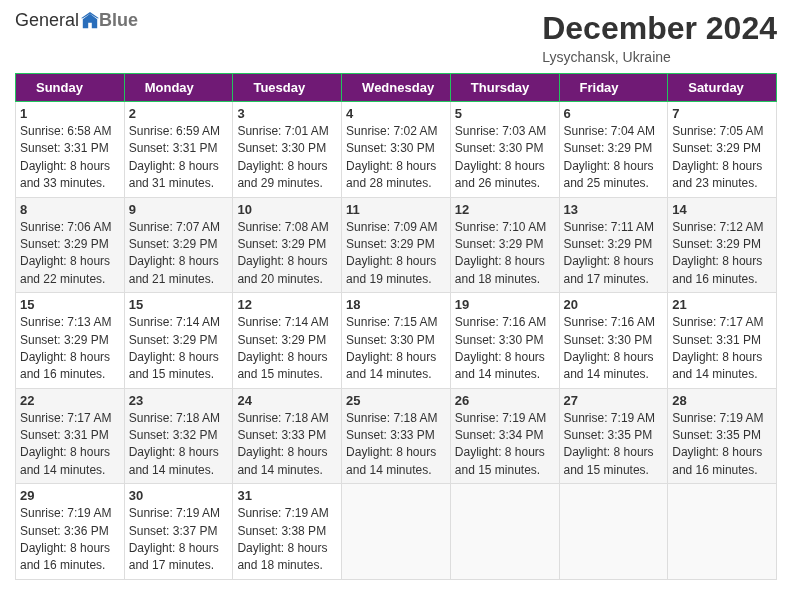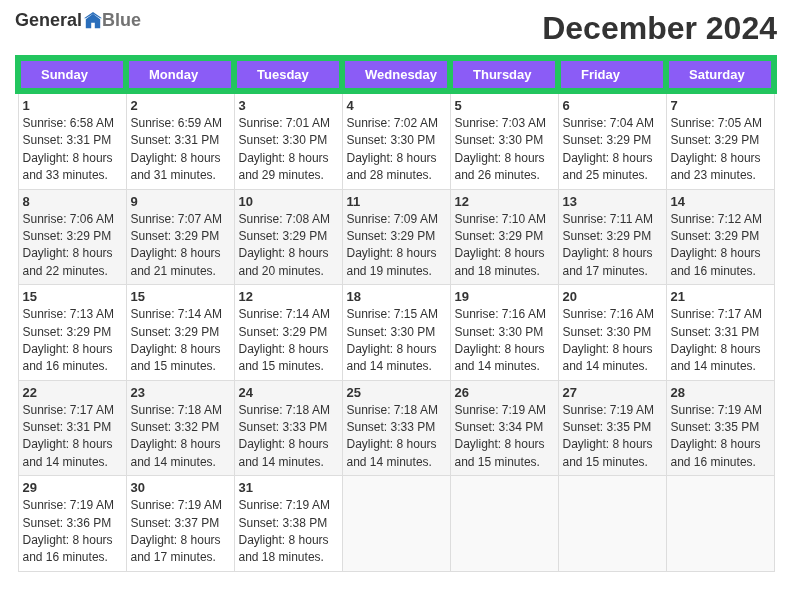--- a/index.html
+++ b/index.html
@@ -26,21 +26,21 @@
       display: flex;
       flex-direction: column;
       align-items: flex-start;
     }
     .logo-text {
       display: flex;
       align-items: center;
     }
     .logo-general {
       font-size: 18px;
-      font-weight: bold;
+      font-weight: normal;
       color: #333;
     }
     .logo-blue {
       font-size: 18px;
       font-weight: bold;
       color: #737373;
     }
     .logo-icon {
       width: 18px;
       height: 18px;
@@ -57,27 +57,27 @@
       font-size: 14px;
       color: #555;
       margin-top: 2px;
     }
     .calendar-table {
       width: 100%;
       border-collapse: collapse;
       table-layout: fixed;
     }
     .calendar-table th {
-      background: #8b5cf6;
+      background: #701a75;
       color: #fff;
       font-size: 13px;
       font-weight: bold;
       padding: 6px 20px;
       text-align: left;
-      border: 6px solid #22c55e;
+      border: 1px solid #22c55e;
     }
     .calendar-table td {
       vertical-align: top;
       font-size: 9.5px;
       color: #333;
       padding: 4px 4px;
       border: 1px solid #ddd;
       height: 82px;
       background: #fff;
     }
@@ -112,20 +112,21 @@
         <span class="logo-general">General</span>
         <svg class="logo-icon" viewBox="0 0 20 20">
           <path d="M10 2 L18 8 L18 18 L12 18 L12 12 L8 12 L8 18 L2 18 L2 8 Z" fill="#2a6ebb"></path>
           <polygon points="10,0 20,7 18,7 10,2 2,7 0,7" fill="#2a6ebb"></polygon>
         </svg>
         <span class="logo-blue">Blue</span>
       </div>
     </div>
     <div class="title-section">
       <div class="month-title">December 2024</div>
+      <div class="location">Lysychansk, Ukraine</div>
     </div>
   </div>
 
   <table class="calendar-table">
     <thead>
       <tr>
         <th>Sunday</th>
         <th>Monday</th>
         <th>Tuesday</th>
         <th>Wednesday</th>

